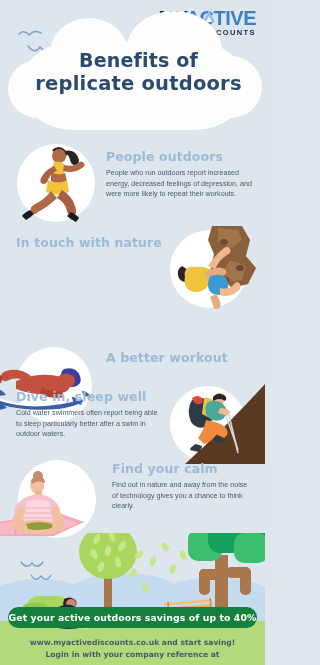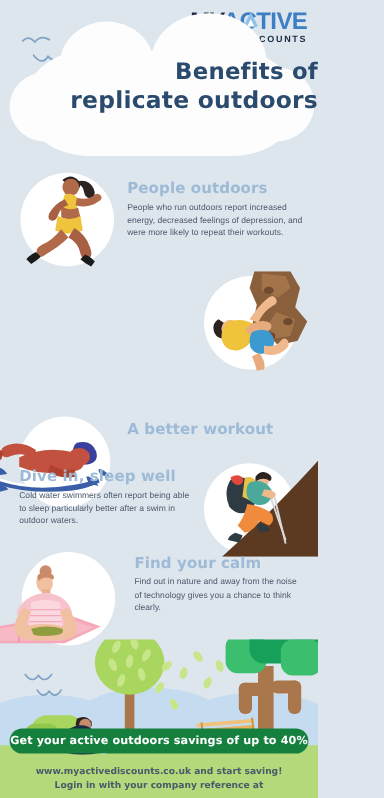--- a/index.html
+++ b/index.html
@@ -44,21 +44,21 @@
   }
   .cloud-top::after {
     content: ""; position: absolute; left: 104px; top: -31px; width: 96px; height: 80px;
     background: #fdfdfd; border-radius: 50%;
   }
   .cloud-lobe-l { position: absolute; left: -14px; top: 18px; width: 60px; height: 58px; background:#fdfdfd; border-radius:50%; }
   .cloud-lobe-r { position: absolute; right: -16px; top: 14px; width: 64px; height: 62px; background:#fdfdfd; border-radius:50%; }
 
   .title {
     position: absolute; left: 0; top: 49px; width: 265px;
-    text-align: right; color: #2a4a6e; z-index: 4;
+    text-align: center; color: #2a4a6e; z-index: 4;
     font-family: "DejaVu Sans", sans-serif; font-weight: bold;
     font-size: 19px; line-height: 1.22; letter-spacing: 0.2px; padding-left: 12px;
   }
   .title .l2 { font-size: 19.5px; }
   .bird { position: absolute; }
   .bird svg { display: block; }
 
   
   .section { position: absolute; width: 265px; }
   .circ {
@@ -196,20 +196,21 @@
 
         <path d="M40 40 q8-12 16-18 q4-3 6 1 q2 4-3 6 q-7 4-12 14z" fill="#f0b98d"></path>
 
         <path d="M36 48 q10-8 18-6 q5 1 4 5 q-1 4-6 2 q-7-1-13 4z" fill="#e8ab7d"></path>
 
         <path d="M52 62 q10 2 14 -4 q3-4 6 0 q2 4-2 7 q-8 7-18 4z" fill="#f0b98d"></path>
         <path d="M48 68 q6 8 4 14 l-6 1 q-2-8-4-12z" fill="#e8ab7d"></path>
       </svg>
     </div>
     <div class="txt" style="left:16px; top:8px; width:150px;">
+      <div class="h2">In touch with nature</div>
     </div>
   </div>
 
   <div class="section" style="top:308px; height:80px;margin-top:37px;">
     <div class="circ" style="left:16px; top:2px; width:76px; height:76px;"></div>
     <div style="position:absolute; left:-4px; top:6px;">
       <svg width="100" height="72" viewBox="0 0 100 72">
 
         <path d="M68 18 q12-3 16 7 q3 9-7 11 q-10 1-12-8 q-1-7 3-10z" fill="#3a3f9e"></path>
 

